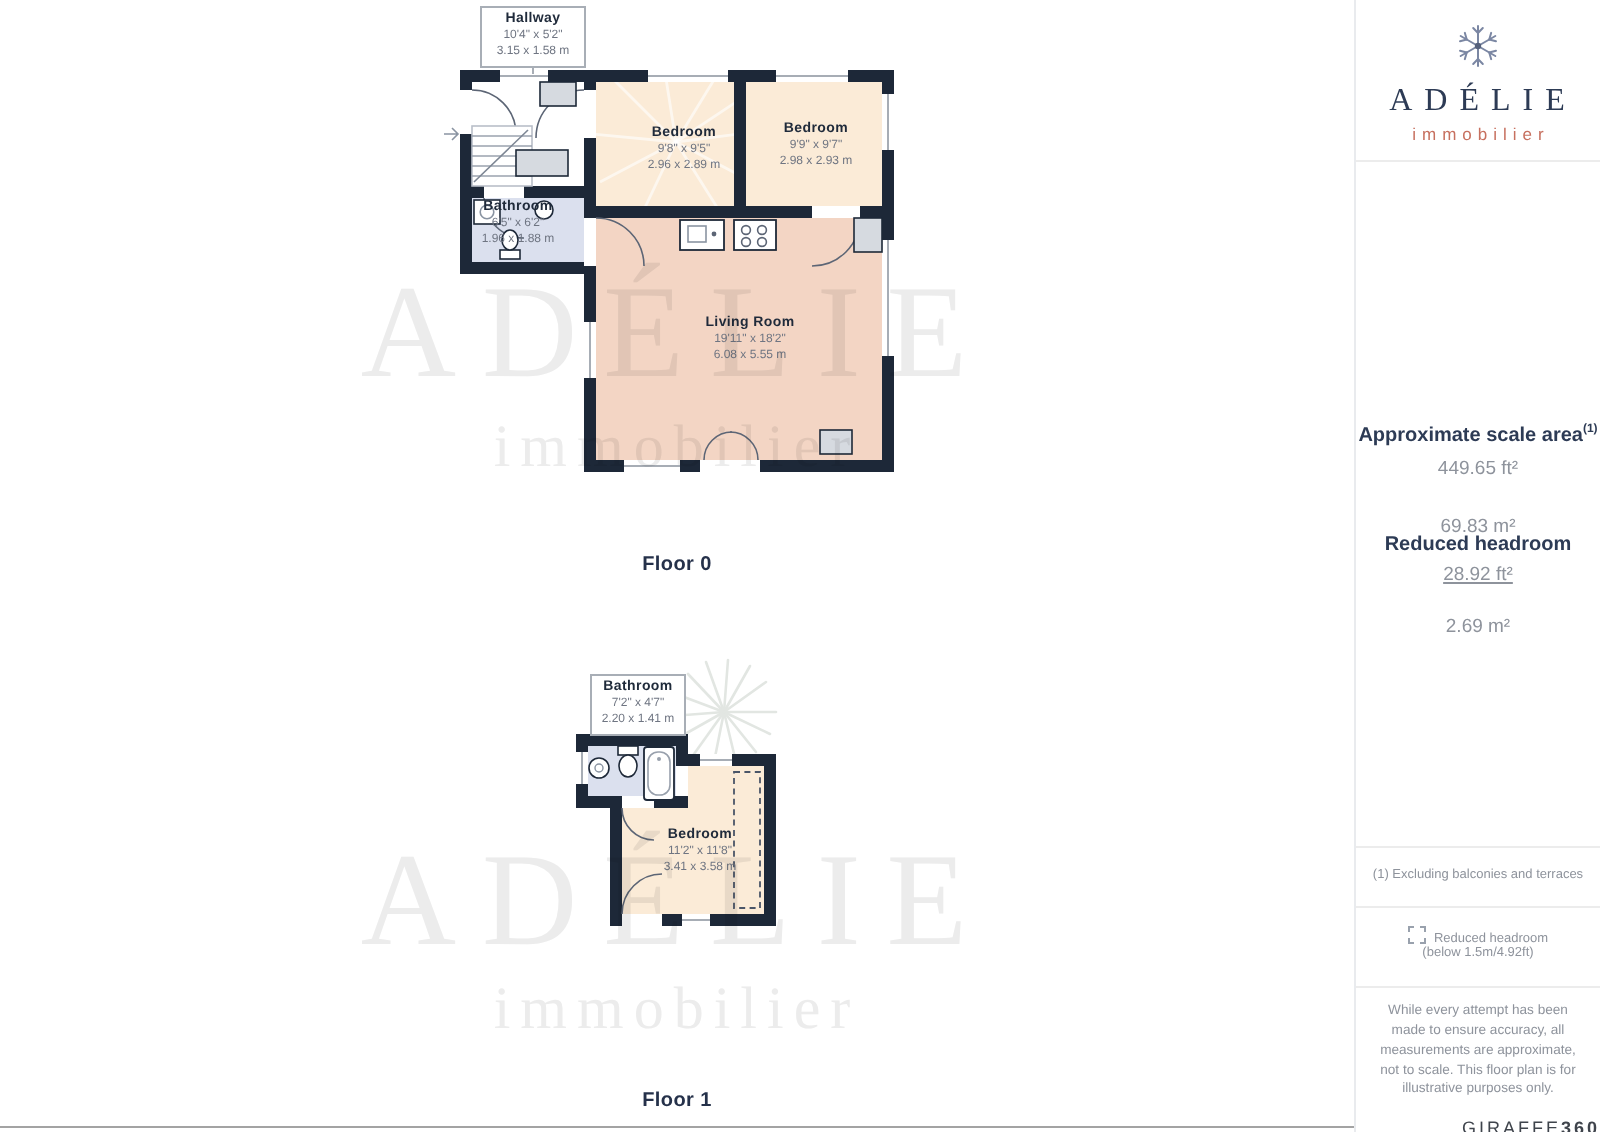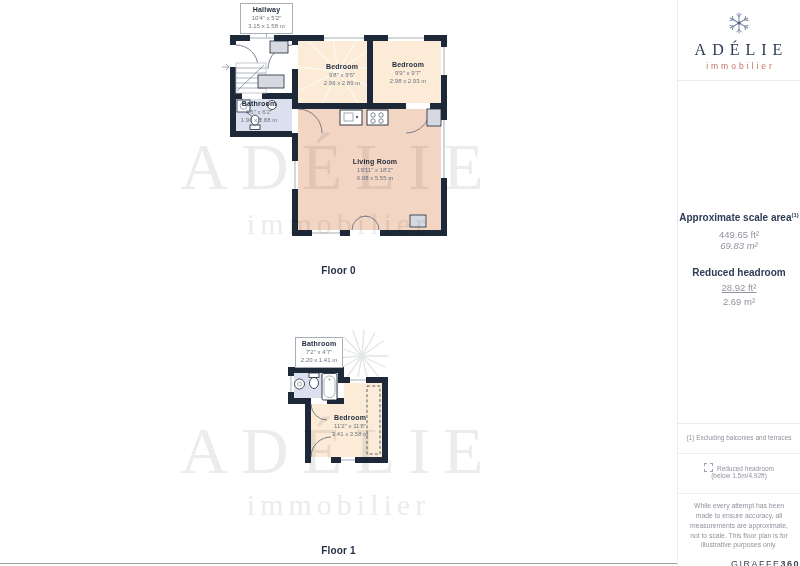--- a/index.html
+++ b/index.html
@@ -1,21 +1,21 @@
 <!DOCTYPE html>
 <html><head>
 <meta charset="utf-8">
 <style>
   html,body{margin:0;padding:0;width:800px;height:566px;background:#fff;}
   .page{position:relative;width:800px;height:566px;background:#fff;overflow:hidden;
         font-family:"Liberation Sans",sans-serif;-webkit-font-smoothing:antialiased;}
 
   
   .panel{position:absolute;left:0;width:677px;background:#fff;}
-  .panel-0{top:0;height:283px;border-bottom:1px solid #737373;}
+  .panel-0{top:12px;height:283px;border-bottom:1px solid #737373;}
   .panel-1{top:283px;height:280px;border-bottom:1px solid #a3a3a3;}
   .floor-label{position:absolute;left:0;right:0;bottom:7px;text-align:center;
                font-size:10px;font-weight:bold;color:#25314a;letter-spacing:.2px;z-index:7;}
 
   
   .wm{position:absolute;left:0;width:677px;text-align:center;z-index:5;
       mix-blend-mode:multiply;pointer-events:none;font-family:"Liberation Serif",serif;}
   .wm-name{font-size:66px;letter-spacing:13px;color:#ececec;line-height:1;}
   .wm-tagline{font-size:30px;letter-spacing:5px;color:#ececec;line-height:1;}
   .wm-name.p0{top:134px;} .wm-tagline.p0{top:209px;}
@@ -343,25 +343,25 @@
         <circle cx="12" cy="12" r="1.6" fill="#55617c"></circle>
       </svg>
       <div class="brand-name">ADÉLIE</div>
       <div class="brand-tagline">immobilier</div>
     </div>
 
     <div class="srow stat-title" style="top:212px;">
       <span>Approximate scale area</span><sup>(1)</sup>
     </div>
     <div class="srow stat-val" style="top:229px;">449.65 ft²</div>
-    <div class="srow stat-val" style="top:240px;font-style:italic;">69.83 m²</div>
+    <div class="srow stat-val" style="top:258px;">69.83 m²</div>
 
     <div class="srow stat-title" style="top:267px;">Reduced headroom</div>
     <div class="srow stat-val" style="top:282px;text-decoration:underline;">28.92 ft²</div>
-    <div class="srow stat-val" style="top:296px;">2.69 m²</div>
+    <div class="srow stat-val" style="top:308px;">2.69 m²</div>
 
     <div class="sdiv" style="top:423px;"></div>
     <div class="srow fine" style="top:434px;">(1) Excluding balconies and terraces</div>
     <div class="sdiv" style="top:453px;"></div>
 
     <div class="srow" style="top:463px;">
       <div class="legend-line"><span class="dash-box"></span><span>Reduced headroom</span></div>
       <div class="legend-line">(below 1.5m/4.92ft)</div>
     </div>
 

